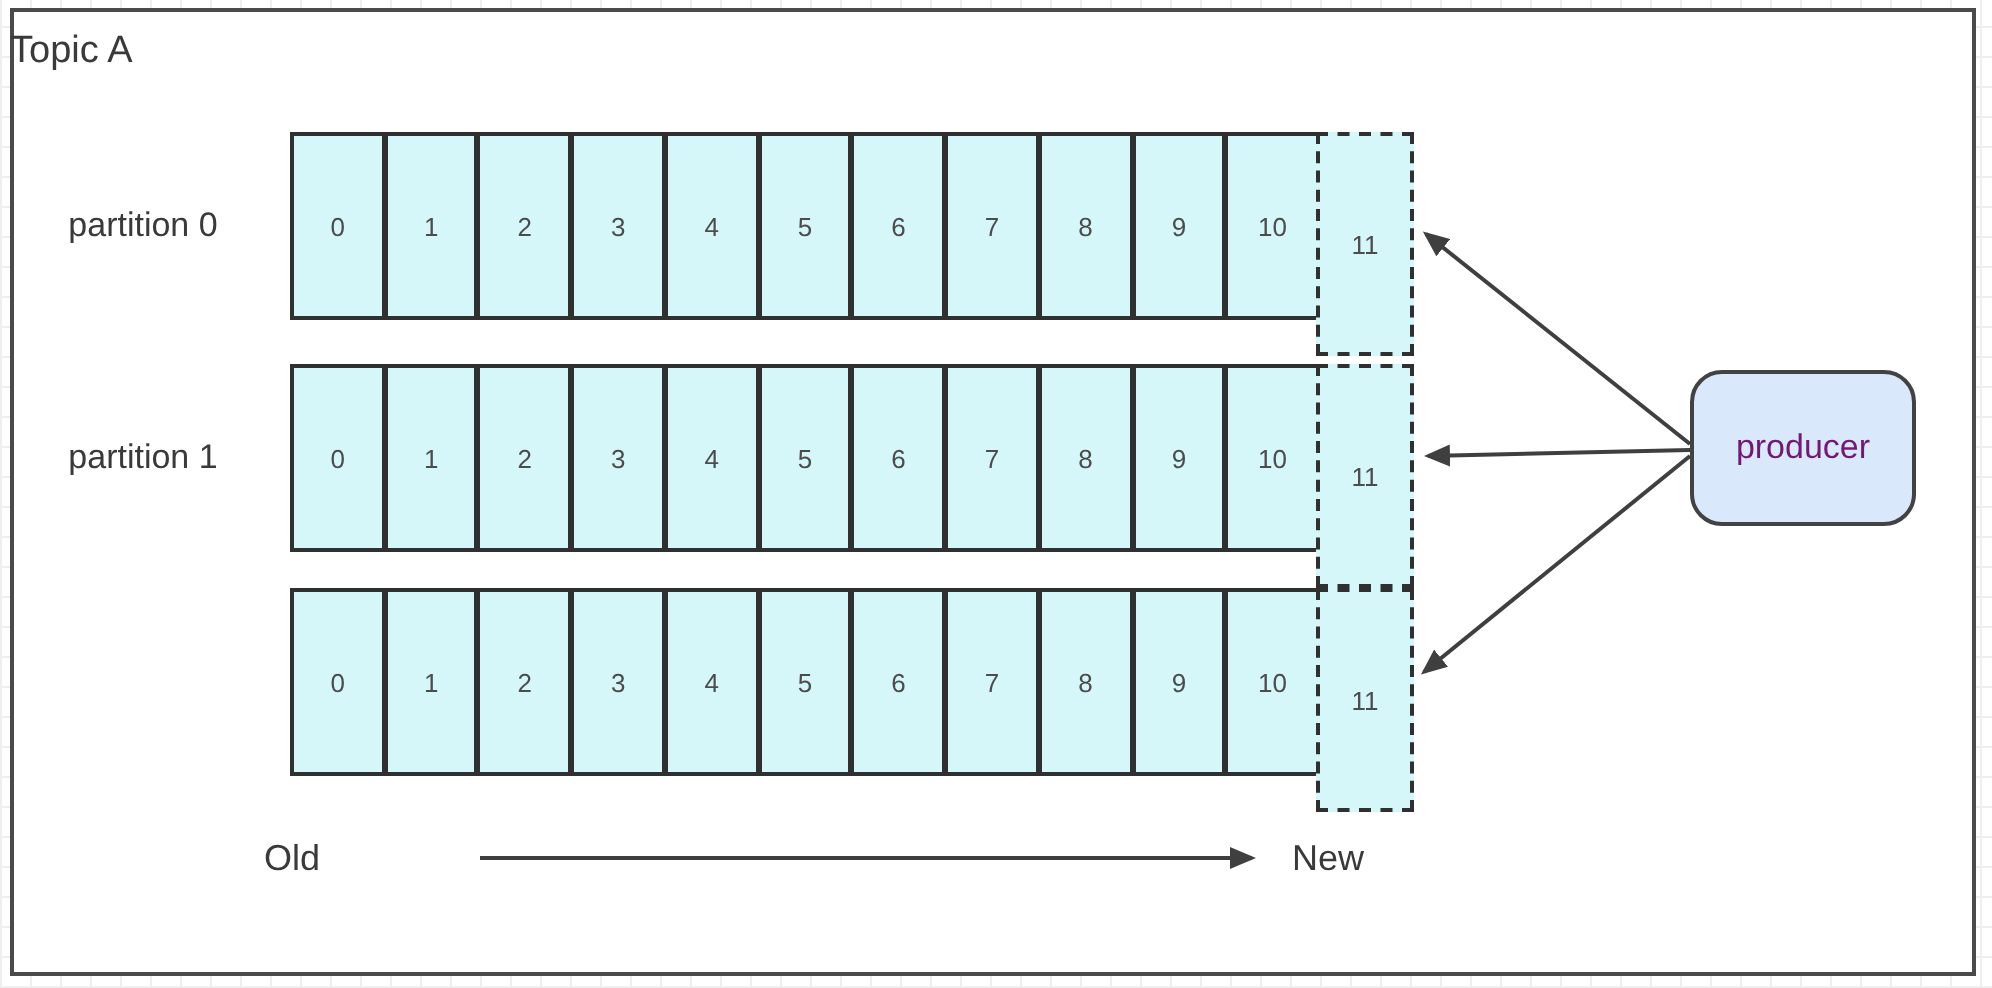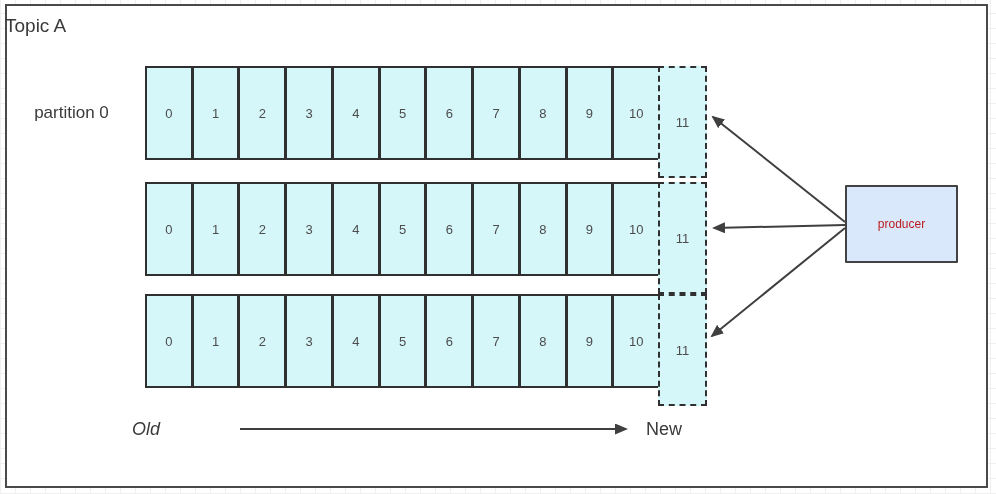--- a/index.html
+++ b/index.html
@@ -51,31 +51,31 @@
   }
   .cell + .cell{margin-left:-1px;}
   .cell.dashed{
     position:absolute;left:658px;top:0;width:49px;height:112px;flex:none;
     border:2px dashed var(--cell-border);
   }
   .producer{
     position:absolute;left:845px;top:185px;width:113px;height:78px;
     background:var(--producer-fill);
     border:2px solid var(--producer-border);
-    border-radius:1px;
+    border-radius:16px;
     display:flex;align-items:center;justify-content:center;
-    font-size:12px;color:#b91c1c;
+    font-size:17px;color:#701a75;
   }
   #arrows{position:absolute;left:0;top:0;width:996px;height:494px;pointer-events:none;}
   .axis-label{
     position:absolute;top:415px;height:28px;width:60px;
     display:flex;align-items:center;justify-content:center;
     font-size:18px;color:var(--text);
   }
-  #axis-old{left:116px;font-style:italic;}
+  #axis-old{left:116px;}
   #axis-new{left:634px;}
 </style>
 </head>
 <body>
 
 <div id="stage">
   <div class="canvas"></div>
 
   <div class="title">Topic A</div>
 
@@ -91,20 +91,21 @@
           <div class="cell">5</div>
           <div class="cell">6</div>
           <div class="cell">7</div>
           <div class="cell">8</div>
           <div class="cell">9</div>
           <div class="cell">10</div>
         </div>
         <div class="cell dashed">11</div>
       </div>
       <div class="prow" style="top: 182px;">
+        <div class="plabel">partition 1</div>
         <div class="strip">
           <div class="cell">0</div>
           <div class="cell">1</div>
           <div class="cell">2</div>
           <div class="cell">3</div>
           <div class="cell">4</div>
           <div class="cell">5</div>
           <div class="cell">6</div>
           <div class="cell">7</div>
           <div class="cell">8</div>

